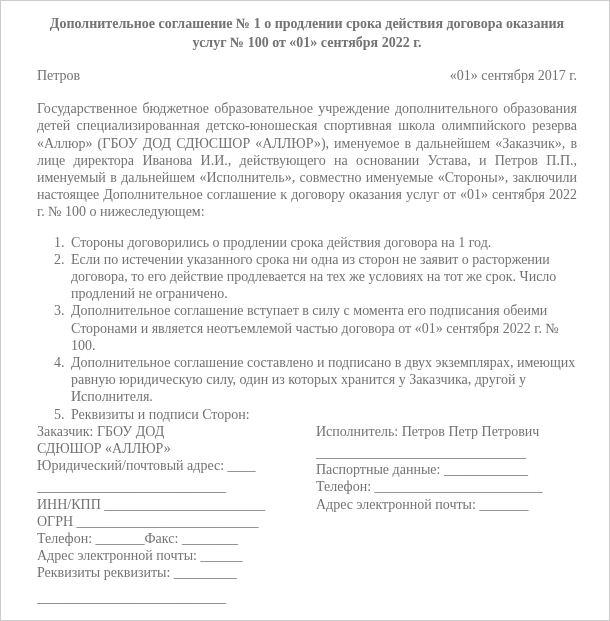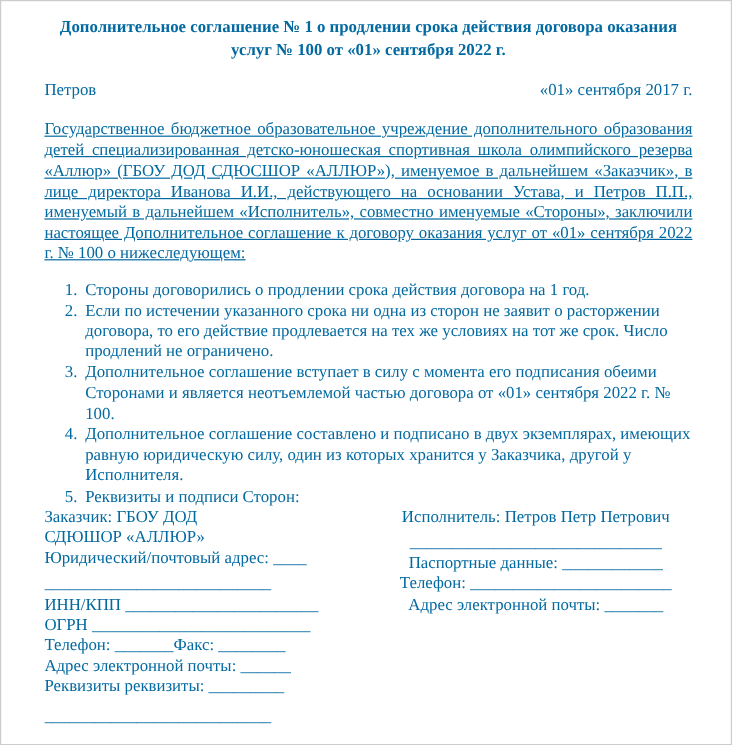--- a/index.html
+++ b/index.html
@@ -6,56 +6,55 @@
   .page {
     width: 610px;
     height: 621px;
     box-sizing: border-box;
     background: #ffffff;
     border: 1px solid #cccccc;
     padding: 12px 32px 0 36px;
     font-family: "Liberation Serif", "DejaVu Serif", serif;
     font-size: 14px;
     line-height: 17.2px;
-    color: #0369a1;
+    color: #737373;
     overflow: hidden;
   }
   .doc-title {
     font-weight: bold;
     text-align: center;
     font-size: 14px;
     line-height: 18.5px;
     max-width: 568px;
     margin: 2px auto 15px auto;
   }
   .city-date {
     display: flex;
     justify-content: space-between;
     margin-bottom: 16px;
   }
   .preamble {
     text-align: justify;
-    text-decoration: underline;
   }
   ol.clauses {
     margin: 13px 0 0 0;
     padding-left: 31px;
   }
   ol.clauses li {
     padding-left: 3px;
     text-align: left;
   }
   .requisites {
     display: flex;
     justify-content: space-between;
     margin-top: 0;
     gap: 10px;
   }
   .req-col-left  { width: 270px; }
-  .req-col-right { width: 262px; text-align: center; }
+  .req-col-right { width: 262px; }
   .req-line { white-space: nowrap; overflow: hidden; }
   .gap-sm { margin-top: 4px; }
   .gap-md { margin-top: 7px; }
   .gap-lg { margin-top: 17px; }
 </style>
 </head>
 <body>
 
 <div class="page">
 

